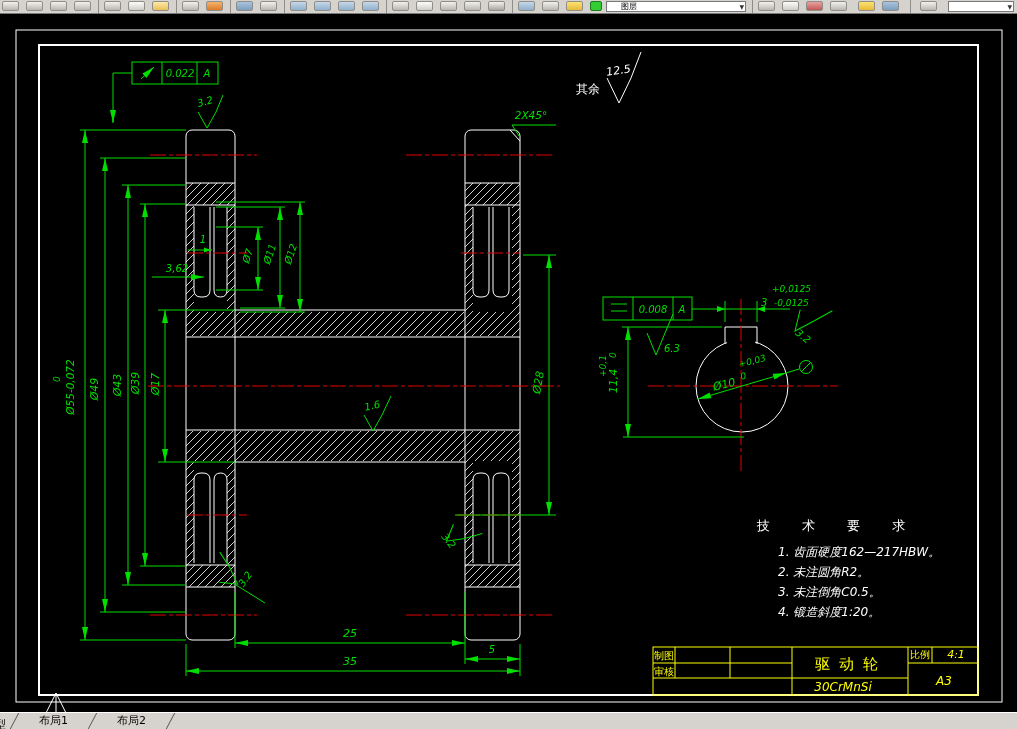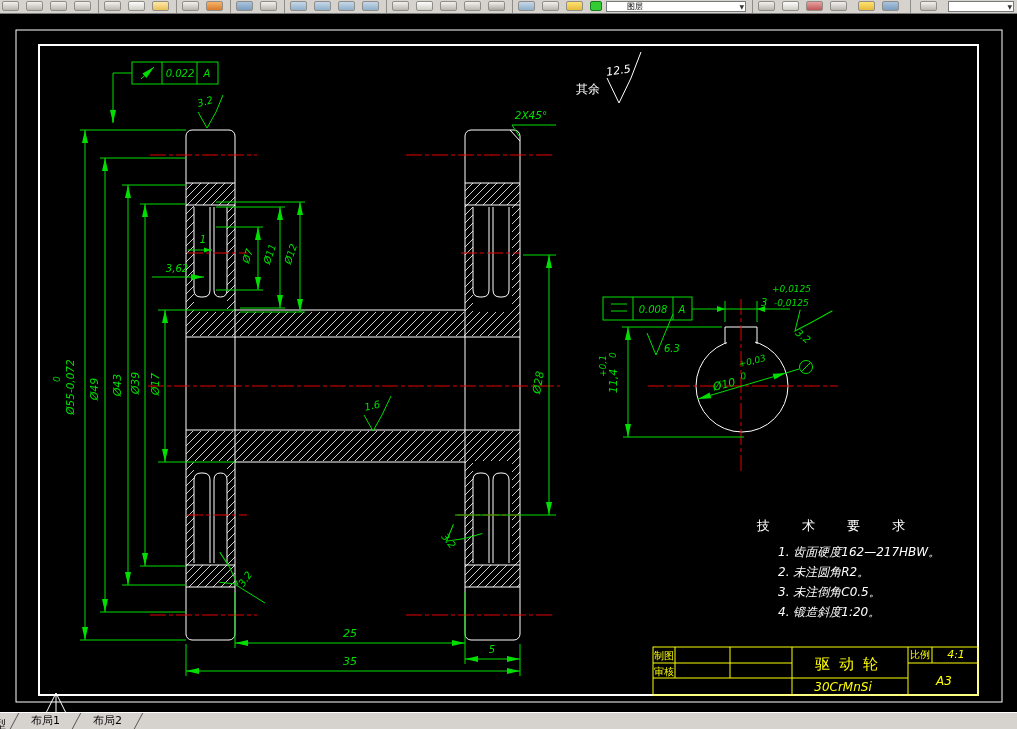--- a/index.html
+++ b/index.html
@@ -5,27 +5,27 @@
   html,body{margin:0;padding:0;background:#000;width:1017px;height:729px;overflow:hidden;
     font-family:"DejaVu Sans",sans-serif;}
   #stage{position:relative;width:1017px;height:729px;background:#000;}
   
   #toolbar{position:absolute;top:0;left:0;width:1017px;height:13px;background:#d6d3ce;
     border-bottom:1px solid #7a7a7a;z-index:5;}
   .ticon{position:absolute;top:1px;width:17px;height:10px;background:linear-gradient(#f2f1ee,#b9b6af);
     border:1px solid #8f8d87;border-radius:2px;box-sizing:border-box;}
   .tsep{position:absolute;top:0;width:1px;height:13px;background:#8f8d87;}
   .tcombo{position:absolute;top:1px;height:11px;background:#fff;border:1px solid #7a7a7a;
-    box-sizing:border-box;font-size:8px;line-height:9px;color:#000;padding-left:20px;overflow:hidden;}
+    box-sizing:border-box;font-size:8px;line-height:9px;color:#000;padding-left:14px;overflow:hidden;}
   .tcombo .arr{float:right;font-size:6px;color:#333;margin-right:1px;}
   
   #tabbar{position:absolute;bottom:0;left:0;width:1017px;height:16px;background:#d6d3ce;
     border-top:1px solid #fff;z-index:5;display:flex;align-items:flex-start;overflow:hidden;}
   .tabclip{width:14px;overflow:hidden;height:16px;flex:none;}
-  .tabtxt{font-size:11px;color:#000;line-height:15px;white-space:nowrap;padding:0 16px;flex:none;}
+  .tabtxt{font-size:11px;color:#000;line-height:15px;white-space:nowrap;padding:0 24px;flex:none;}
   .tabsep{width:1px;height:18px;background:#555;transform:skewX(-28deg);flex:none;margin-top:-1px;}
   
   .gt{fill:#00df00;font-family:"DejaVu Sans",sans-serif;font-style:italic;}
   .wt{fill:#fff;font-family:"DejaVu Sans",sans-serif;}
   .yt{fill:#ffff00;font-family:"DejaVu Sans",sans-serif;}
 </style>
 </head>
 <body>
 
 <div id="stage">

